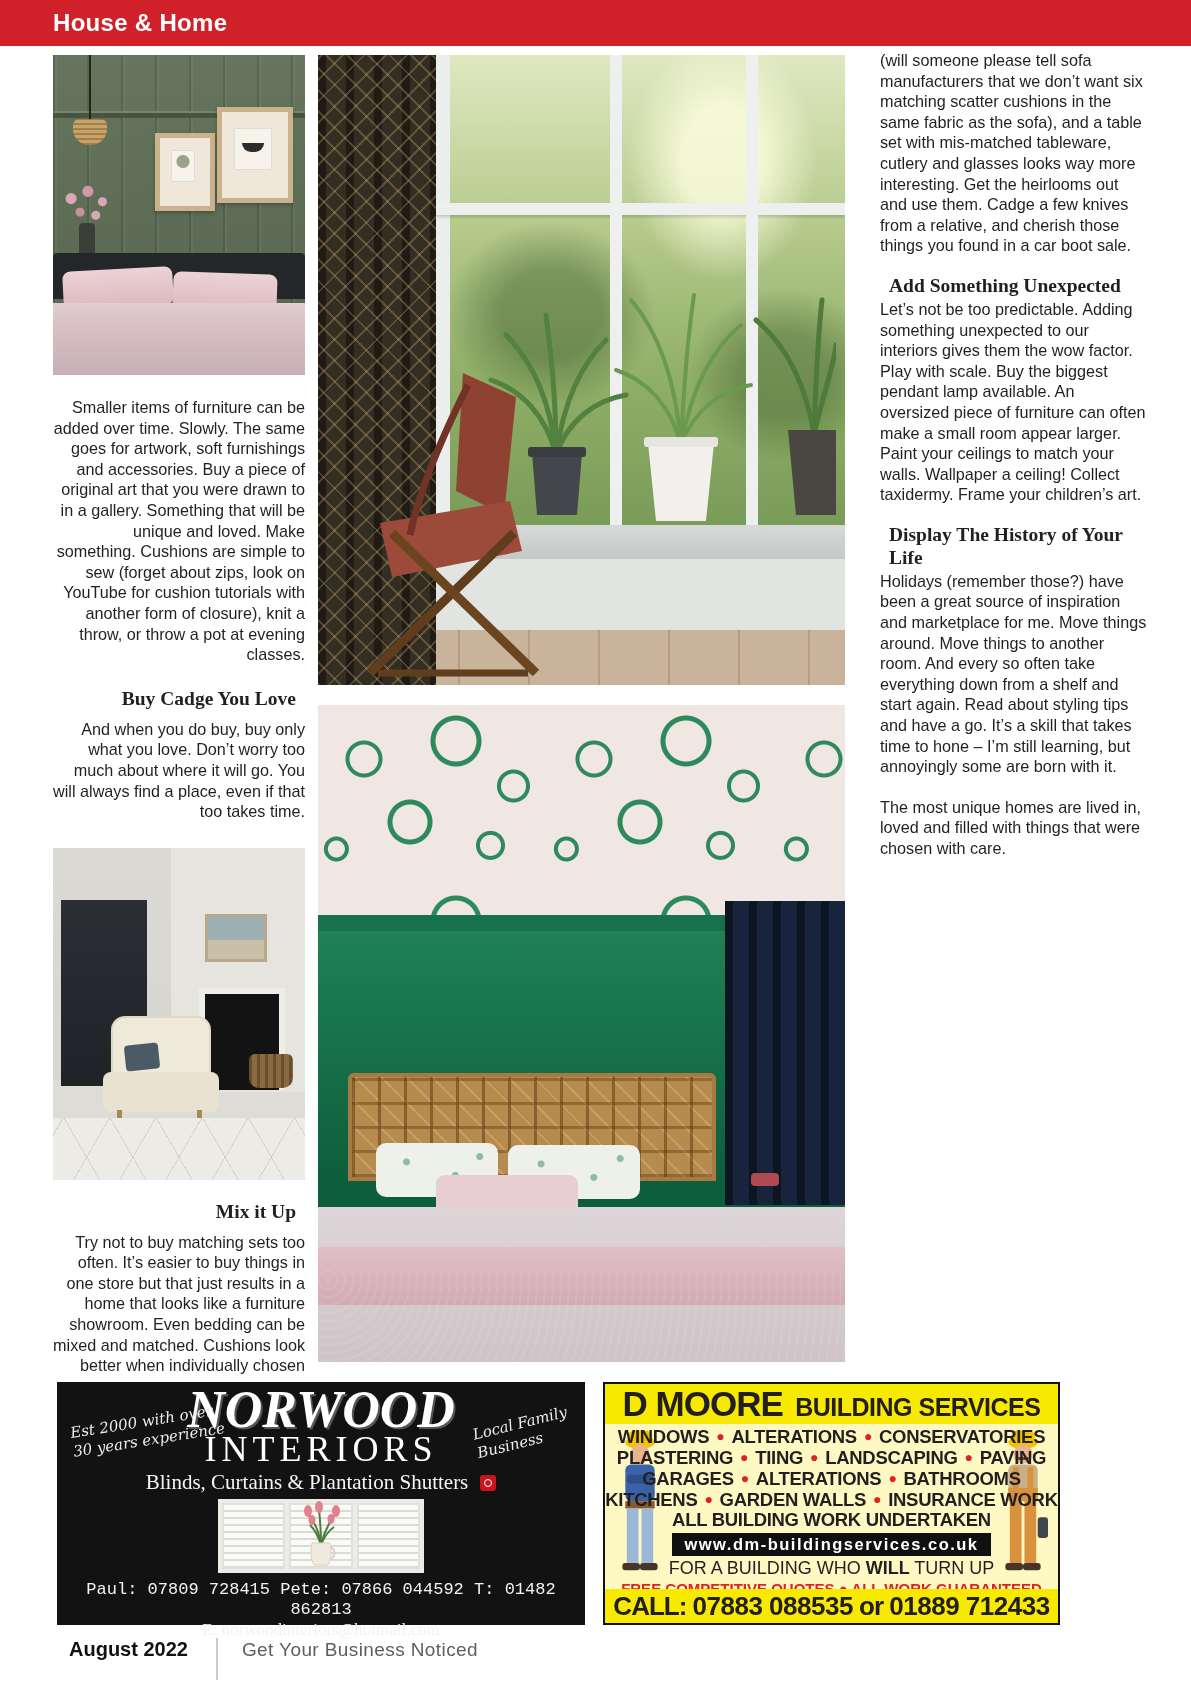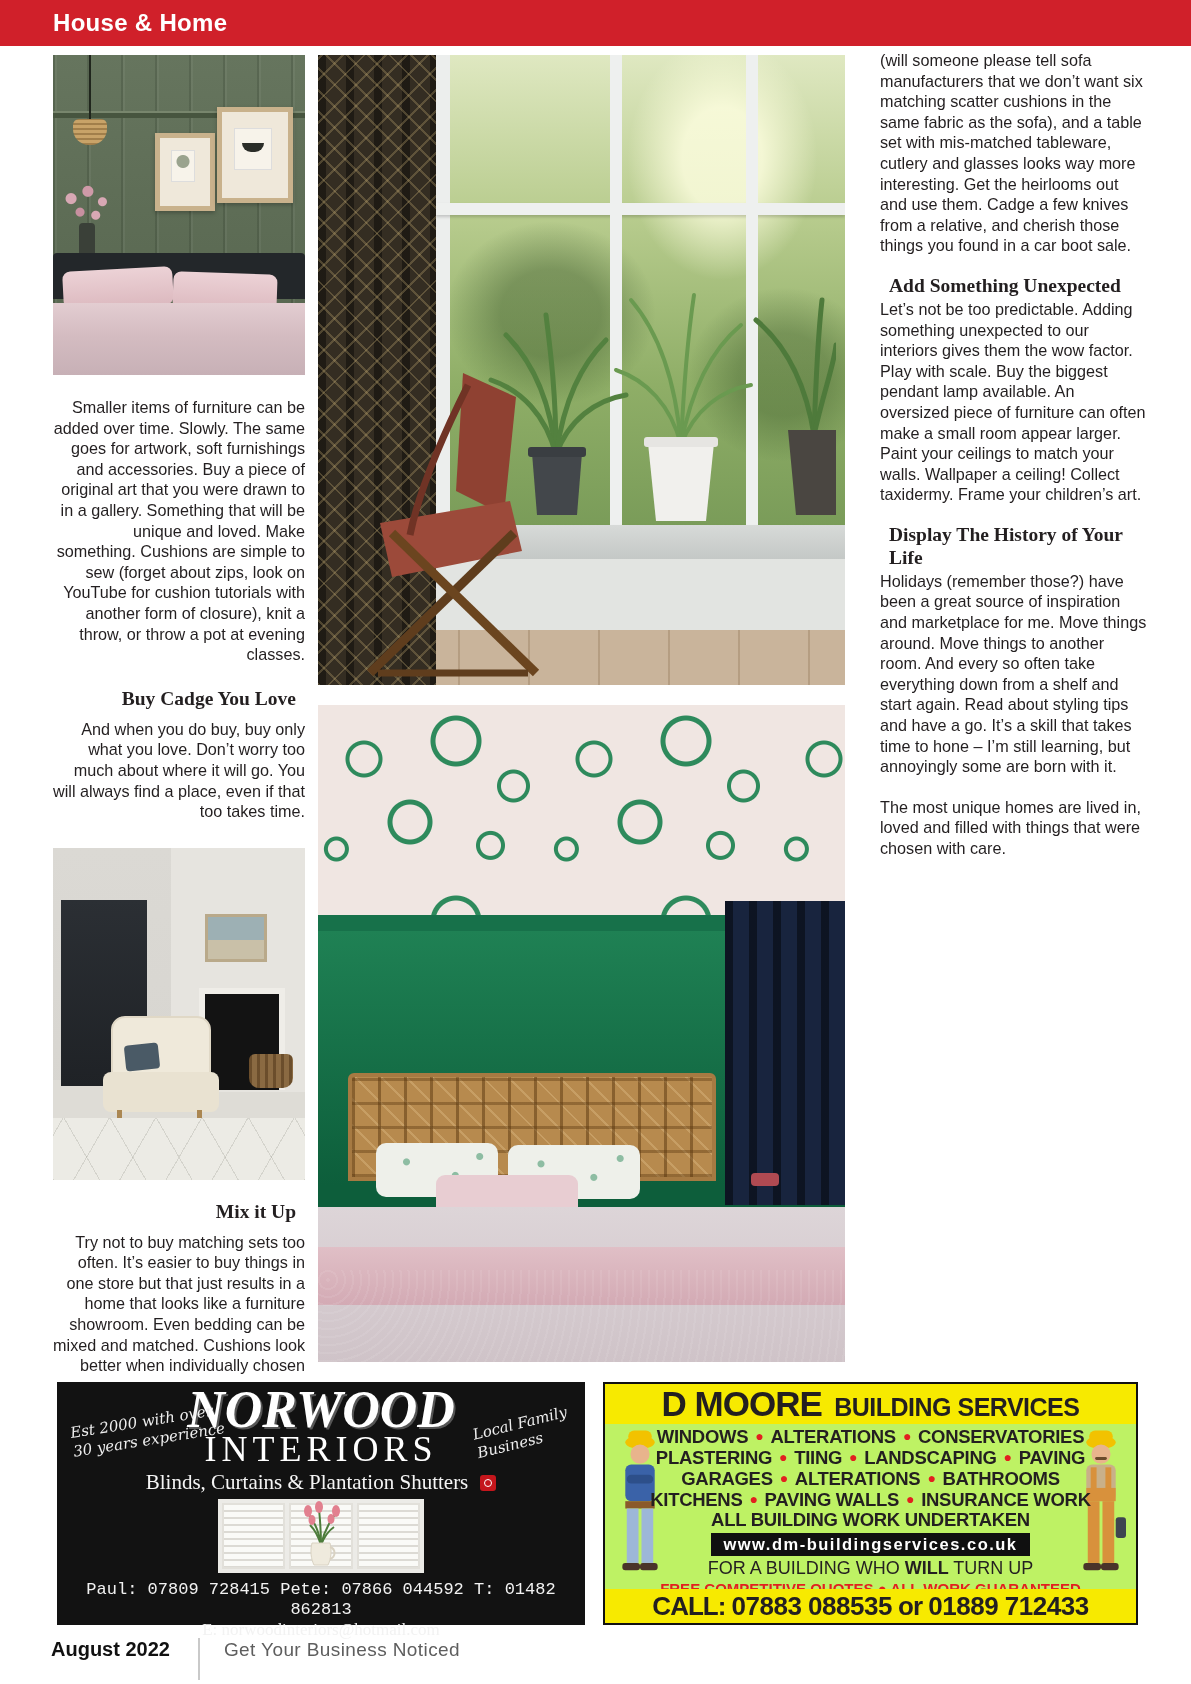--- a/index.html
+++ b/index.html
@@ -135,41 +135,41 @@
   .nw-tagline-row{margin-top:2px;font-family:"Liberation Serif",serif;font-size:21px;line-height:24px;color:#f5f5f5;}
   .nw-badge{display:inline-block;position:relative;width:16px;height:16px;background:#c4161c;border-radius:3px;
       margin-left:12px;vertical-align:-2px;}
   .nw-badge::after{content:"";position:absolute;left:4px;top:4px;width:8px;height:8px;border:1.5px solid #fff;border-radius:50%;box-sizing:border-box;}
   .nw-photo{position:relative;width:206px;height:74px;margin:5px auto 0;background:#ecebe7;
       display:flex;gap:4px;padding:4px;box-sizing:border-box;}
   .nw-shutter{flex:1;border:2px solid #e2e0da;background:repeating-linear-gradient(180deg,#fafaf7 0 5px,#dcdad4 5px 7px);}
   .nw-vase{position:absolute;left:50%;top:2px;transform:translateX(-50%);}
   .nw-contacts{margin-top:7px;font-family:Liberation Mono, monospace;font-size:17px;line-height:20px;}
   .nw-email{font-family:"Liberation Serif",serif;font-size:17px;line-height:20px;}
-  .dmoore{left:603px;width:535px;background:#bef264;border:2px solid #111;text-align:center;}
+  .dmoore{left:603px;width:457px;background:#fef9c3;border:2px solid #111;text-align:center;}
   .dm-top{position:absolute;left:0;right:0;top:0;height:40px;background:#f7ea00;}
   .dm-brand{font-size:35px;font-weight:bold;letter-spacing:-1px;line-height:40px;}
   .dm-brand-suffix{font-size:25px;font-weight:bold;letter-spacing:-.5px;margin-left:8px;}
   .dm-services{position:absolute;left:0;right:0;top:42px;}
   .svc-line{font-size:18.5px;font-weight:bold;line-height:20px;white-space:nowrap;letter-spacing:-.3px;}
   .rdot{color:#e2201f;margin:0 7px;font-size:14px;vertical-align:2px;}
   .dm-web-wrap{margin-top:3px;}
   .dm-web{display:inline-block;background:#101010;color:#fff;font-weight:bold;font-size:16.5px;
       letter-spacing:1.5px;padding:2px 12px;}
   .dm-turnup{font-size:18px;line-height:21px;margin-top:2px;}
   .dm-turnup .b{font-weight:bold;}
   .dm-guarantee{font-size:15px;font-weight:bold;color:#e2201f;line-height:17px;margin-top:1px;}
   .dm-bottom{position:absolute;left:0;right:0;bottom:0;height:34px;background:#f7ea00;
       font-size:26px;font-weight:bold;line-height:34px;letter-spacing:-1px;white-space:nowrap;}
   .dm-bottom .dm-num{letter-spacing:-.5px;}
   .dm-builder{position:absolute;top:44px;width:50px;height:164px;}
   .b-left{left:10px;}
   .b-right{right:10px;}
   
-  .footer{position:absolute;left:51px;top:1638px;display:flex;align-items:flex-start;justify-content:space-between;}
+  .footer{position:absolute;left:69px;top:1638px;display:flex;align-items:flex-start;justify-content:space-between;}
   .f-issue{font-size:20px;font-weight:bold;color:#111;}
   .f-div{width:2px;height:42px;background:#c9c9c9;margin:0 24px 0 28px;}
   .f-tag{font-size:19px;color:#5e5e5e;letter-spacing:.4px;margin-top:1px;}
 </style>
 </head>
 <body>
 
 <div class="page">
 
   <div class="band">
@@ -363,21 +363,21 @@
       <div class="svc-line">
         <span>WINDOWS</span><span class="rdot">●</span><span>ALTERATIONS</span><span class="rdot">●</span><span>CONSERVATORIES</span>
       </div>
       <div class="svc-line">
         <span>PLASTERING</span><span class="rdot">●</span><span>TIING</span><span class="rdot">●</span><span>LANDSCAPING</span><span class="rdot">●</span><span>PAVING</span>
       </div>
       <div class="svc-line">
         <span>GARAGES</span><span class="rdot">●</span><span>ALTERATIONS</span><span class="rdot">●</span><span>BATHROOMS</span>
       </div>
       <div class="svc-line">
-        <span>KITCHENS</span><span class="rdot">●</span><span>PAVING WALLS</span><span class="rdot">●</span><span>INSURANCE WORK</span>
+        <span>KITCHENS</span><span class="rdot">●</span><span>GARDEN WALLS</span><span class="rdot">●</span><span>INSURANCE WORK</span>
       </div>
       <div class="svc-line">ALL BUILDING WORK UNDERTAKEN</div>
       <div class="dm-web-wrap">
         <span class="dm-web">www.dm-buildingservices.co.uk</span>
       </div>
       <div class="dm-turnup">
         <span>FOR A BUILDING WHO </span><span class="b">WILL</span><span> TURN UP</span>
       </div>
       <div class="dm-guarantee">FREE COMPETITIVE QUOTES ● ALL WORK GUARANTEED</div>
     </div>

